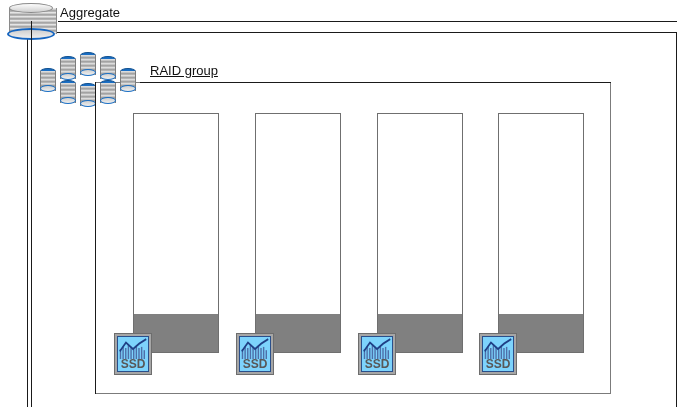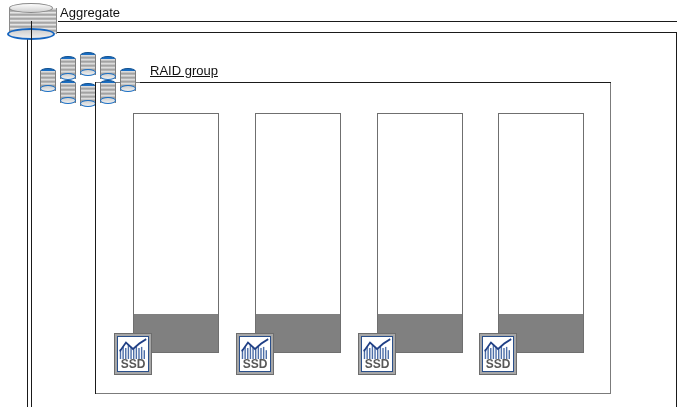--- a/index.html
+++ b/index.html
@@ -172,21 +172,21 @@
     height: 42px;
     background: #a6a6a6;
     border: 1px solid #6d6d6d;
     box-sizing: border-box;
     padding: 2px;
   }
   .ssd-icon .inner {
     position: relative;
     width: 100%;
     height: 100%;
-    background: #ffffff;
+    background: #7dd3fc;
     border: 1px solid #2a4f8a;
     box-sizing: border-box;
     overflow: hidden;
   }
   .ssd-icon .glyph {
     position: absolute;
     left: 0;
     top: 0;
     width: 100%;
     height: 22px;

